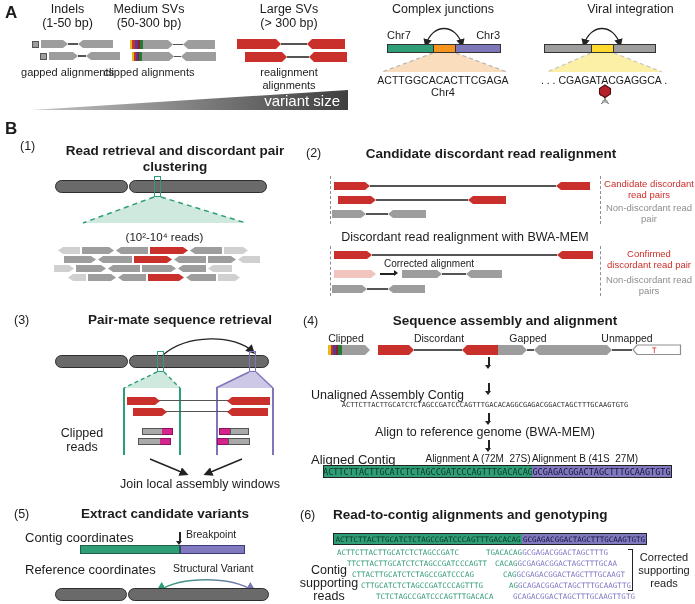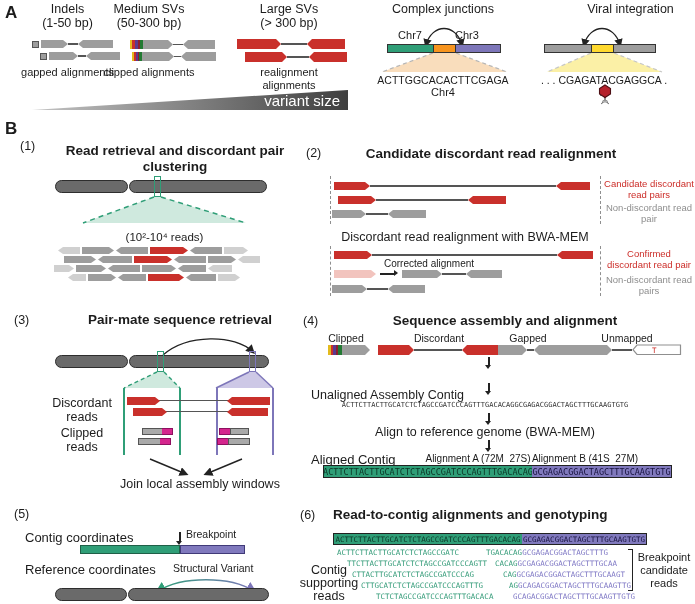--- a/index.html
+++ b/index.html
@@ -139,22 +139,22 @@
   
   <div class="abs grd-tri" style="left:32px;top:90px;width:316px;height:20px">
     <div class="vs-text">variant size</div>
   </div>
 
   
   <div class="abs t12 ctr" style="left:368px;top:2px;width:150px">Complex junctions</div>
   <svg class="abs" style="left:368px;top:20px" width="145" height="27">
     <path d="M58 25 C 64 3, 88 3, 94 25" fill="none" stroke="#222" stroke-width="1.3" marker-start="url(#ah)" marker-end="url(#ah)"></path>
   </svg>
-  <div class="abs t11" style="left:387px;top:29px;width:46px;text-align:center">Chr7</div>
-  <div class="abs t11" style="left:455px;top:29px;width:45px;text-align:left">Chr3</div>
+  <div class="abs t11" style="left:387px;top:29px;width:46px;text-align:left">Chr7</div>
+  <div class="abs t11" style="left:455px;top:29px;width:45px;text-align:right">Chr3</div>
   <div class="bar-seg" style="left:387px;top:44px;width:47px;background:#2f9e77"></div>
   <div class="bar-seg" style="left:433px;top:44px;width:23px;background:#f7941e"></div>
   <div class="bar-seg" style="left:455px;top:44px;width:46px;background:#7d76b9"></div>
   <svg class="abs" style="left:368px;top:53px" width="145" height="21">
     <polygon points="65,0 88,0 139,19 14,19" fill="#f9ddbc"></polygon>
     <line x1="65" y1="0" x2="14" y2="19" stroke="#b6b6b6" stroke-width="1.2" stroke-dasharray="4 3"></line>
     <line x1="88" y1="0" x2="139" y2="19" stroke="#b6b6b6" stroke-width="1.2" stroke-dasharray="4 3"></line>
   </svg>
   <div class="abs t10 ctr" style="left:368px;top:74px;width:150px">ACTTGGCACACTTCGAGA</div>
   <div class="abs t11 ctr" style="left:368px;top:86px;width:150px">Chr4</div>
@@ -298,21 +298,20 @@
     <polygon points="39,1 46,1 63,17 6,17" fill="#cdc8e6"></polygon>
     <line x1="39" y1="1" x2="6" y2="17" stroke="#7d76b9" stroke-width="1.4"></line>
     <line x1="46" y1="1" x2="63" y2="17" stroke="#7d76b9" stroke-width="1.4"></line>
   </svg>
   
   <div class="abs" style="left:123px;top:388px;width:2px;height:67px;background:#2f9e77"></div>
   <div class="abs" style="left:179px;top:388px;width:2px;height:67px;background:#2f9e77"></div>
   <div class="abs" style="left:216px;top:388px;width:2px;height:67px;background:#7d76b9"></div>
   <div class="abs" style="left:272px;top:388px;width:2px;height:67px;background:#7d76b9"></div>
   
-  <div class="abs t12 ctr" style="left:44px;top:396px;width:76px">Discordant reads</div>
   <div class="abs t12 ctr" style="left:44px;top:426px;width:76px">Clipped reads</div>
   
   <div class="lnab" style="left:158px;top:400px;width:71px"></div>
   <div class="abs read rr c-red" style="left:127px;top:397px;width:33px"></div>
   <div class="abs read rl c-red" style="left:227px;top:397px;width:43px"></div>
   <div class="lnab" style="left:165px;top:411px;width:64px"></div>
   <div class="abs read rr c-red" style="left:133px;top:408px;width:34px"></div>
   <div class="abs read rl c-red" style="left:227px;top:408px;width:41px"></div>
   
   <div class="row" style="left:142px;top:428px">
@@ -378,20 +377,21 @@
   <div class="abs t12 ctr" style="left:360px;top:425px;width:250px">Align to reference genome (BWA-MEM)</div>
   <div class="dar" style="left:488px;top:440px;height:8px"></div>
   <div class="abs" style="left:311px;top:452px;font-size:13px">Aligned Contig</div>
   <div class="abs ctr" style="left:423px;top:453px;width:110px;font-size:10px;white-space:pre">Alignment A (72M  27S)</div>
   <div class="abs ctr" style="left:530px;top:453px;width:110px;font-size:10px;white-space:pre">Alignment B (41S  27M)</div>
   <div class="seqbox g-fill mono" style="left:323px;top:465px;width:210px;height:13px;font-size:8.5px">ACTTCTTACTTGCATCTCTAGCCGATCCCAGTTTGACACAG</div>
   <div class="seqbox p-fill mono" style="left:532px;top:465px;width:140px;height:13px;font-size:8.5px;border-left:none">GCGAGACGGACTAGCTTTGCAAGTGTG</div>
 
   
   <div class="abs num" style="left:14px;top:507px">(5)</div>
+  <div class="abs t14b ctr" style="left:60px;top:506px;width:210px">Extract candidate variants</div>
   <div class="abs" style="left:25px;top:530px;font-size:13px">Contig coordinates</div>
   <div class="dar" style="left:179px;top:532px;height:9px"></div>
   <div class="abs t10" style="left:186px;top:528px">Breakpoint</div>
   <div class="abs" style="left:80px;top:545px;width:100px;height:9px;background:#2f9e77;border:1.2px solid #1f5f47"></div>
   <div class="abs" style="left:180px;top:545px;width:65px;height:9px;background:#8079bd;border:1.2px solid #403a78"></div>
   <div class="abs" style="left:25px;top:562px;font-size:13px">Reference coordinates</div>
   <div class="abs t10" style="left:173px;top:562px">Structural Variant</div>
   <svg class="abs" style="left:148px;top:574px" width="115" height="20">
     <path d="M10 17 C 34 2, 82 2, 106 17" fill="none" stroke="url(#svGrad)" stroke-width="1.6" marker-start="url(#ahTeal)" marker-end="url(#ahPurple)"></path>
   </svg>
@@ -414,15 +414,15 @@
   <div class="abs mono" style="left:503px;top:570px;font-size:7.5px"><span class="g-txt">CAG</span><span class="p-txt">GCGAGACGGACTAGCTTTGCAAGT</span></div>
 
   <div class="abs mono g-txt" style="left:361px;top:581px;font-size:7.5px">CTTGCATCTCTAGCCGATCCCAGTTTG</div>
   <div class="abs mono" style="left:509px;top:581px;font-size:7.5px"><span class="g-txt">AG</span><span class="p-txt">GCAGACGGACTAGCTTTGCAAGTTG</span></div>
 
   <div class="abs mono g-txt" style="left:376px;top:592px;font-size:7.5px">TCTCTAGCCGATCCCAGTTTGACACA</div>
   <div class="abs mono" style="left:513px;top:592px;font-size:7.5px"><span class="g-txt"></span><span class="p-txt">GCAGACGGACTAGCTTTGCAAGTTGTG</span></div>
 
   <div class="abs t12 ctr" style="left:288px;top:564px;width:82px;font-size:12.5px;line-height:13px">Contig supporting reads</div>
   <div class="bracket" style="left:628px;top:549px;height:42px"></div>
-  <div class="abs ctr" style="left:634px;top:551px;width:60px;font-size:11px;line-height:13px">Breakpoint candidate reads</div>
+  <div class="abs ctr" style="left:634px;top:551px;width:60px;font-size:11px;line-height:13px">Corrected supporting reads</div>
 
 </div>
 
 </body></html>

